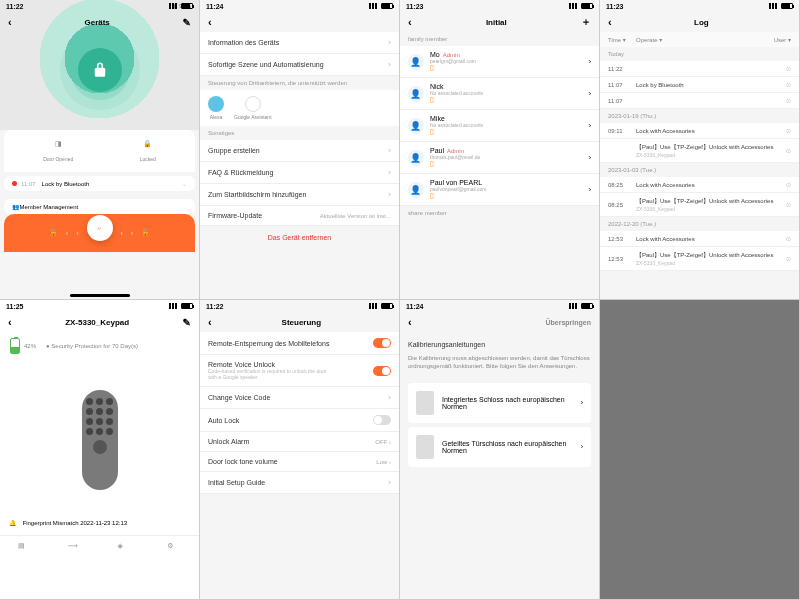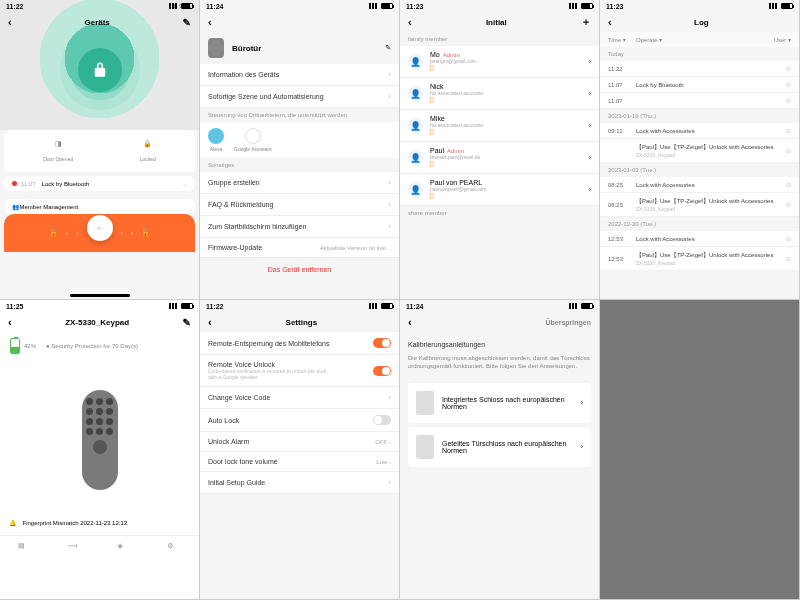--- a/index.html
+++ b/index.html
@@ -155,25 +155,20 @@
             <div class="fill"></div>
           </div>
         </div>
   </div>
   <div class="navbar">
         <span class="back">‹</span>
         <span class="title"></span>
         <span></span>
       </div>
   <div class="body">
-    <div style="display:flex;align-items:center;gap:8px;padding:6px 8px;">
-      <div class="s2-icon" style="margin:0;width:16px;height:20px;"></div>
-      <span style="font-weight:600;font-size:8px;flex:1;">Bürotür</span>
-      <span>✎</span>
-    </div>
     <div class="list-row">
           <span class="lbl">Information des Geräts</span>
           <span class="chev">›</span>
         </div>
     <div class="list-row">
           <span class="lbl">Sofortige Szene und Automatisierung</span>
           <span class="chev">›</span>
         </div>
     <div class="sect">Steuerung von Drittanbietern, die unterstützt werden</div>
     <div class="s2-voice">
@@ -404,21 +399,21 @@
         <span>11:22</span>
         <div class="rt">
           <div class="sig"></div>
           <div class="batt">
             <div class="fill"></div>
           </div>
         </div>
       </div>
   <div class="navbar">
         <span class="back">‹</span>
-        <span class="title">Settings</span>
+        <span class="title">Steuerung</span>
         <span></span>
       </div>
   <div class="body" id="settings-body">
         <div class="list-row">
           <div>
             <div class="lbl">Remote-Entsperrung des Mobiltelefons</div>
           </div>
           <div class="toggle"></div>
         </div>
         <div class="list-row">

